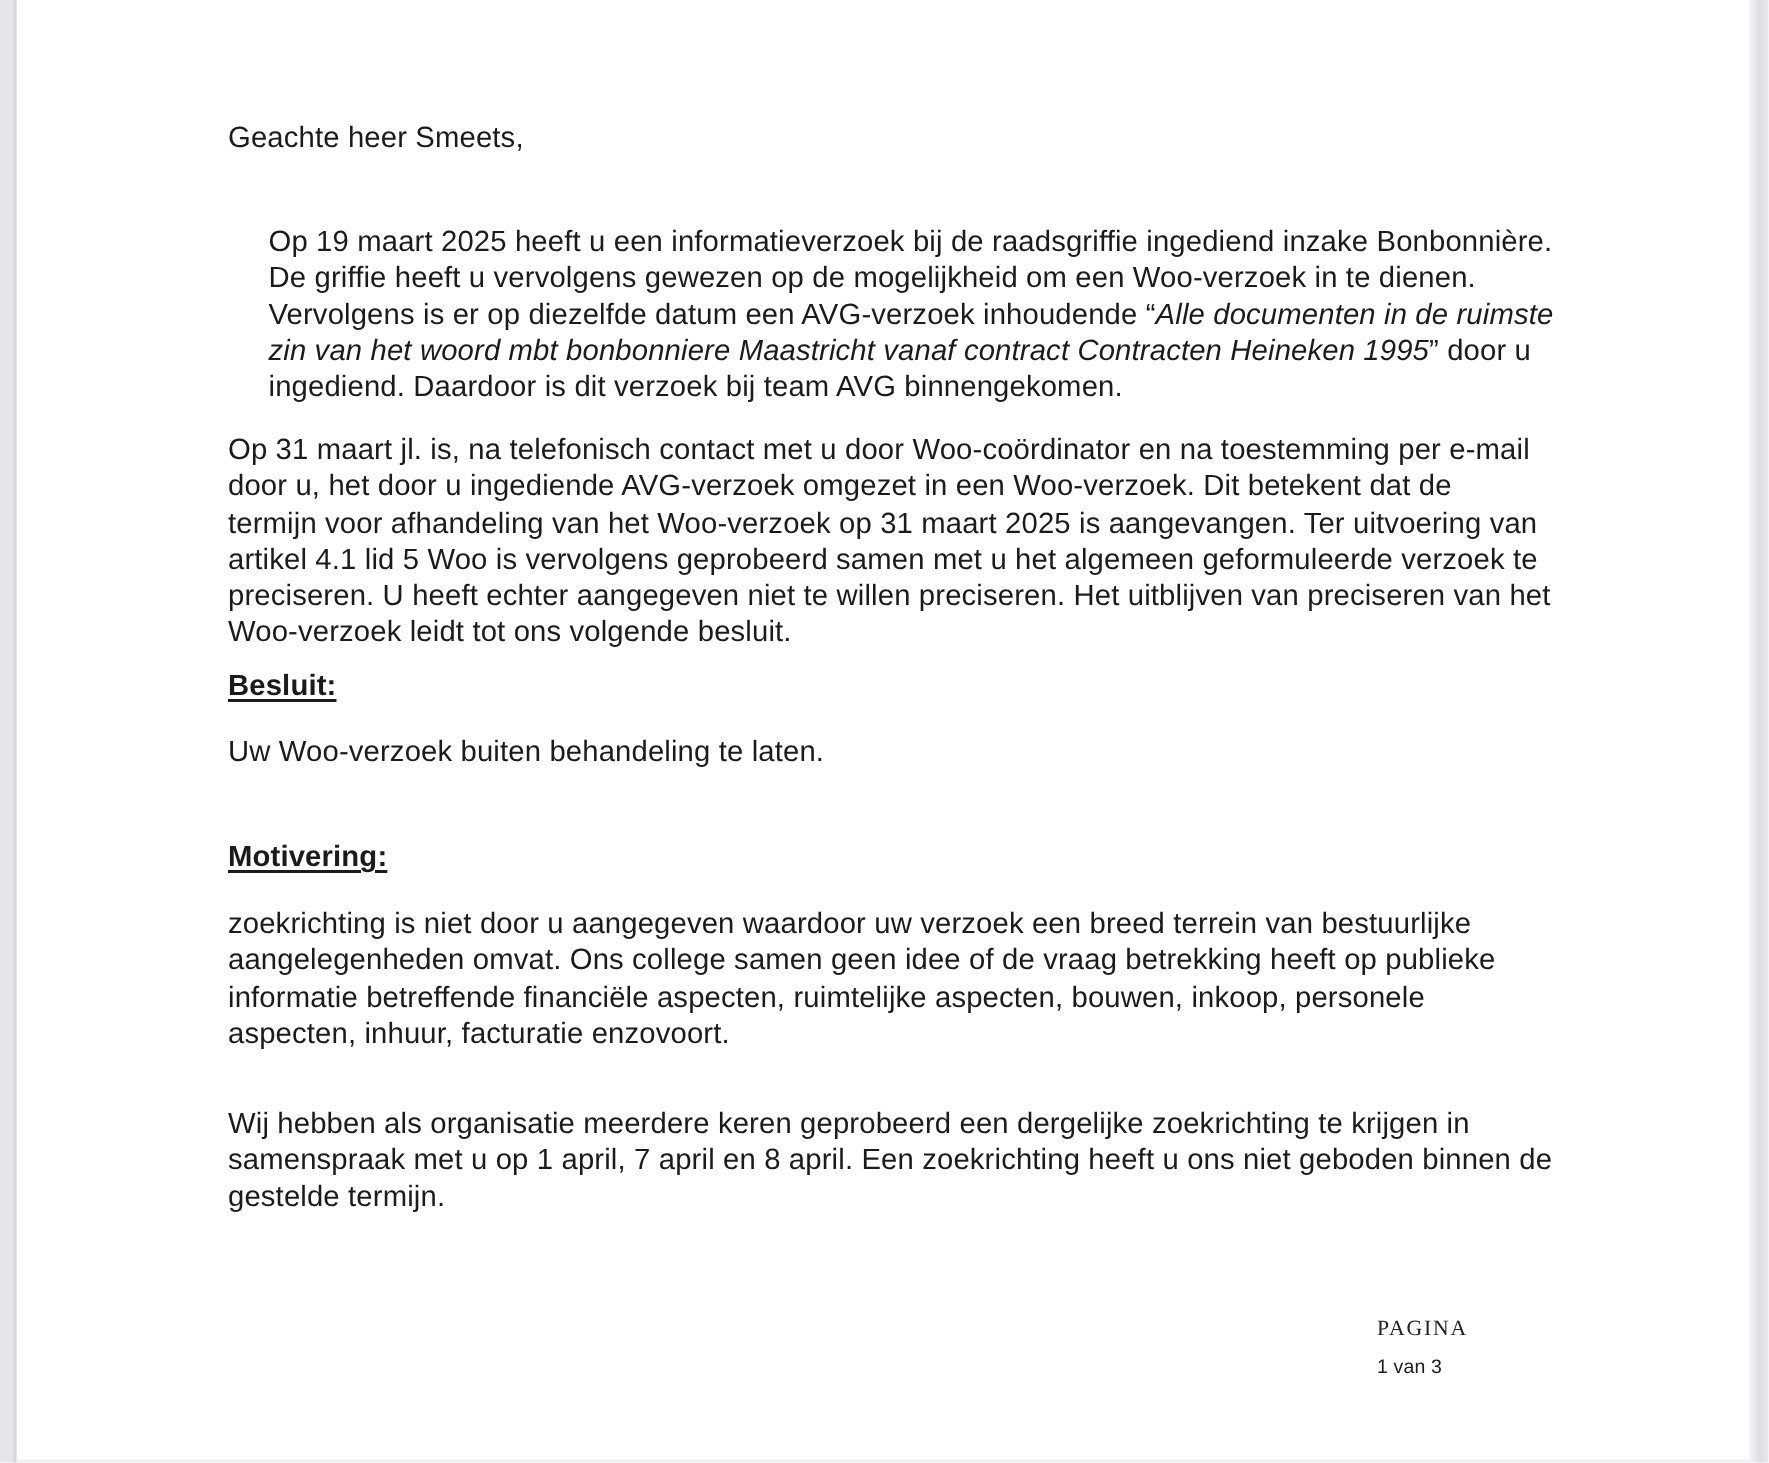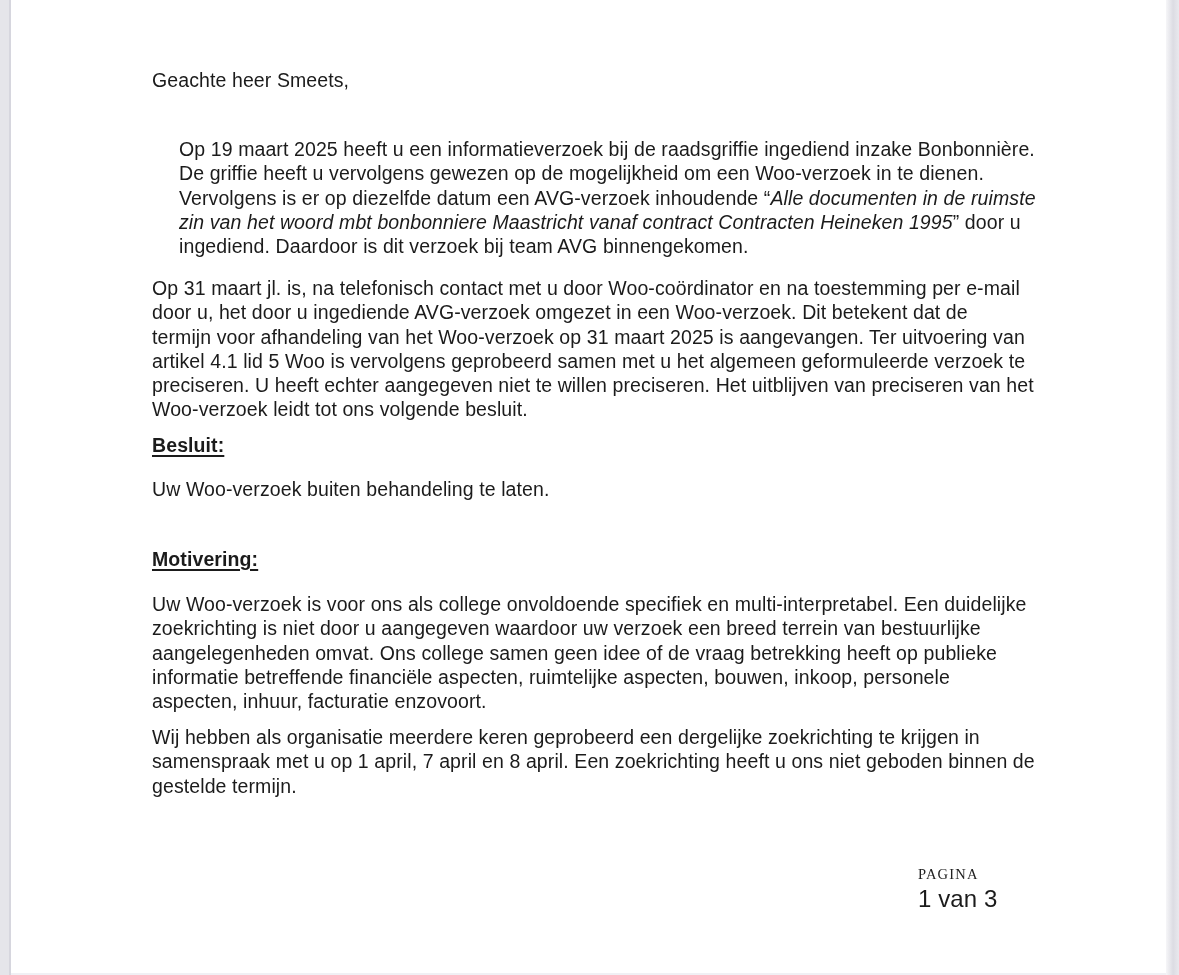--- a/index.html
+++ b/index.html
@@ -35,21 +35,21 @@
   }
   .page-bottom-edge {
     position: absolute;
     left: 11px; right: 13px; bottom: 0;
     height: 2px;
     background: #f0f0f4;
   }
   .content {
     position: absolute;
     left: 152px;
-    top: 4px;
+    top: 16px;
     width: 876px;
     height: 863px;
     font-size: 19.5px;
     line-height: 24.3px;
     letter-spacing: 0.1px;
   }
   .content > * {
     position: absolute;
     margin: 0;
     left: 0;
@@ -79,21 +79,21 @@
     width: 110px;
     text-align: left;
   }
   .footer-label {
     font-family: "Liberation Serif", serif;
     font-size: 14.5px;
     letter-spacing: 1.2px;
     color: #222222;
   }
   .footer-page {
-    font-size: 24px;
+    font-size: 13px;
     margin-top: 1px;
     color: #1b1b1b;
   }
 </style>
 </head>
 <body>
 
 <div class="page">
   <div class="gutter-left"></div>
   <div class="gutter-right"></div>
@@ -120,21 +120,20 @@
         <div class="line"><span>Woo-verzoek leidt tot ons volgende besluit.</span></div>
       </div>
 
     <h2 class="heading h-besluit">Besluit:</h2>
 
     <p class="besluit-text">Uw Woo-verzoek buiten behandeling te laten.</p>
 
     <h2 class="heading h-motivering">Motivering:</h2>
 
     <div class="para p-motivering">
-        <div class="line"><span>Uw Woo-verzoek is voor ons als college onvoldoende specifiek en multi-interpretabel. Een duidelijke</span></div>
         <div class="line"><span>zoekrichting is niet door u aangegeven waardoor uw verzoek een breed terrein van bestuurlijke</span></div>
         <div class="line"><span>aangelegenheden omvat. Ons college samen geen idee of de vraag betrekking heeft op publieke</span></div>
         <div class="line"><span>informatie betreffende financiële aspecten, ruimtelijke aspecten, bouwen, inkoop, personele</span></div>
         <div class="line"><span>aspecten, inhuur, facturatie enzovoort.</span></div>
       </div>
 
     <div class="para p-attempts">
         <div class="line"><span>Wij hebben als organisatie meerdere keren geprobeerd een dergelijke zoekrichting te krijgen in</span></div>
         <div class="line"><span>samenspraak met u op 1 april, 7 april en 8 april. Een zoekrichting heeft u ons niet geboden binnen de</span></div>
         <div class="line"><span>gestelde termijn.</span></div>

